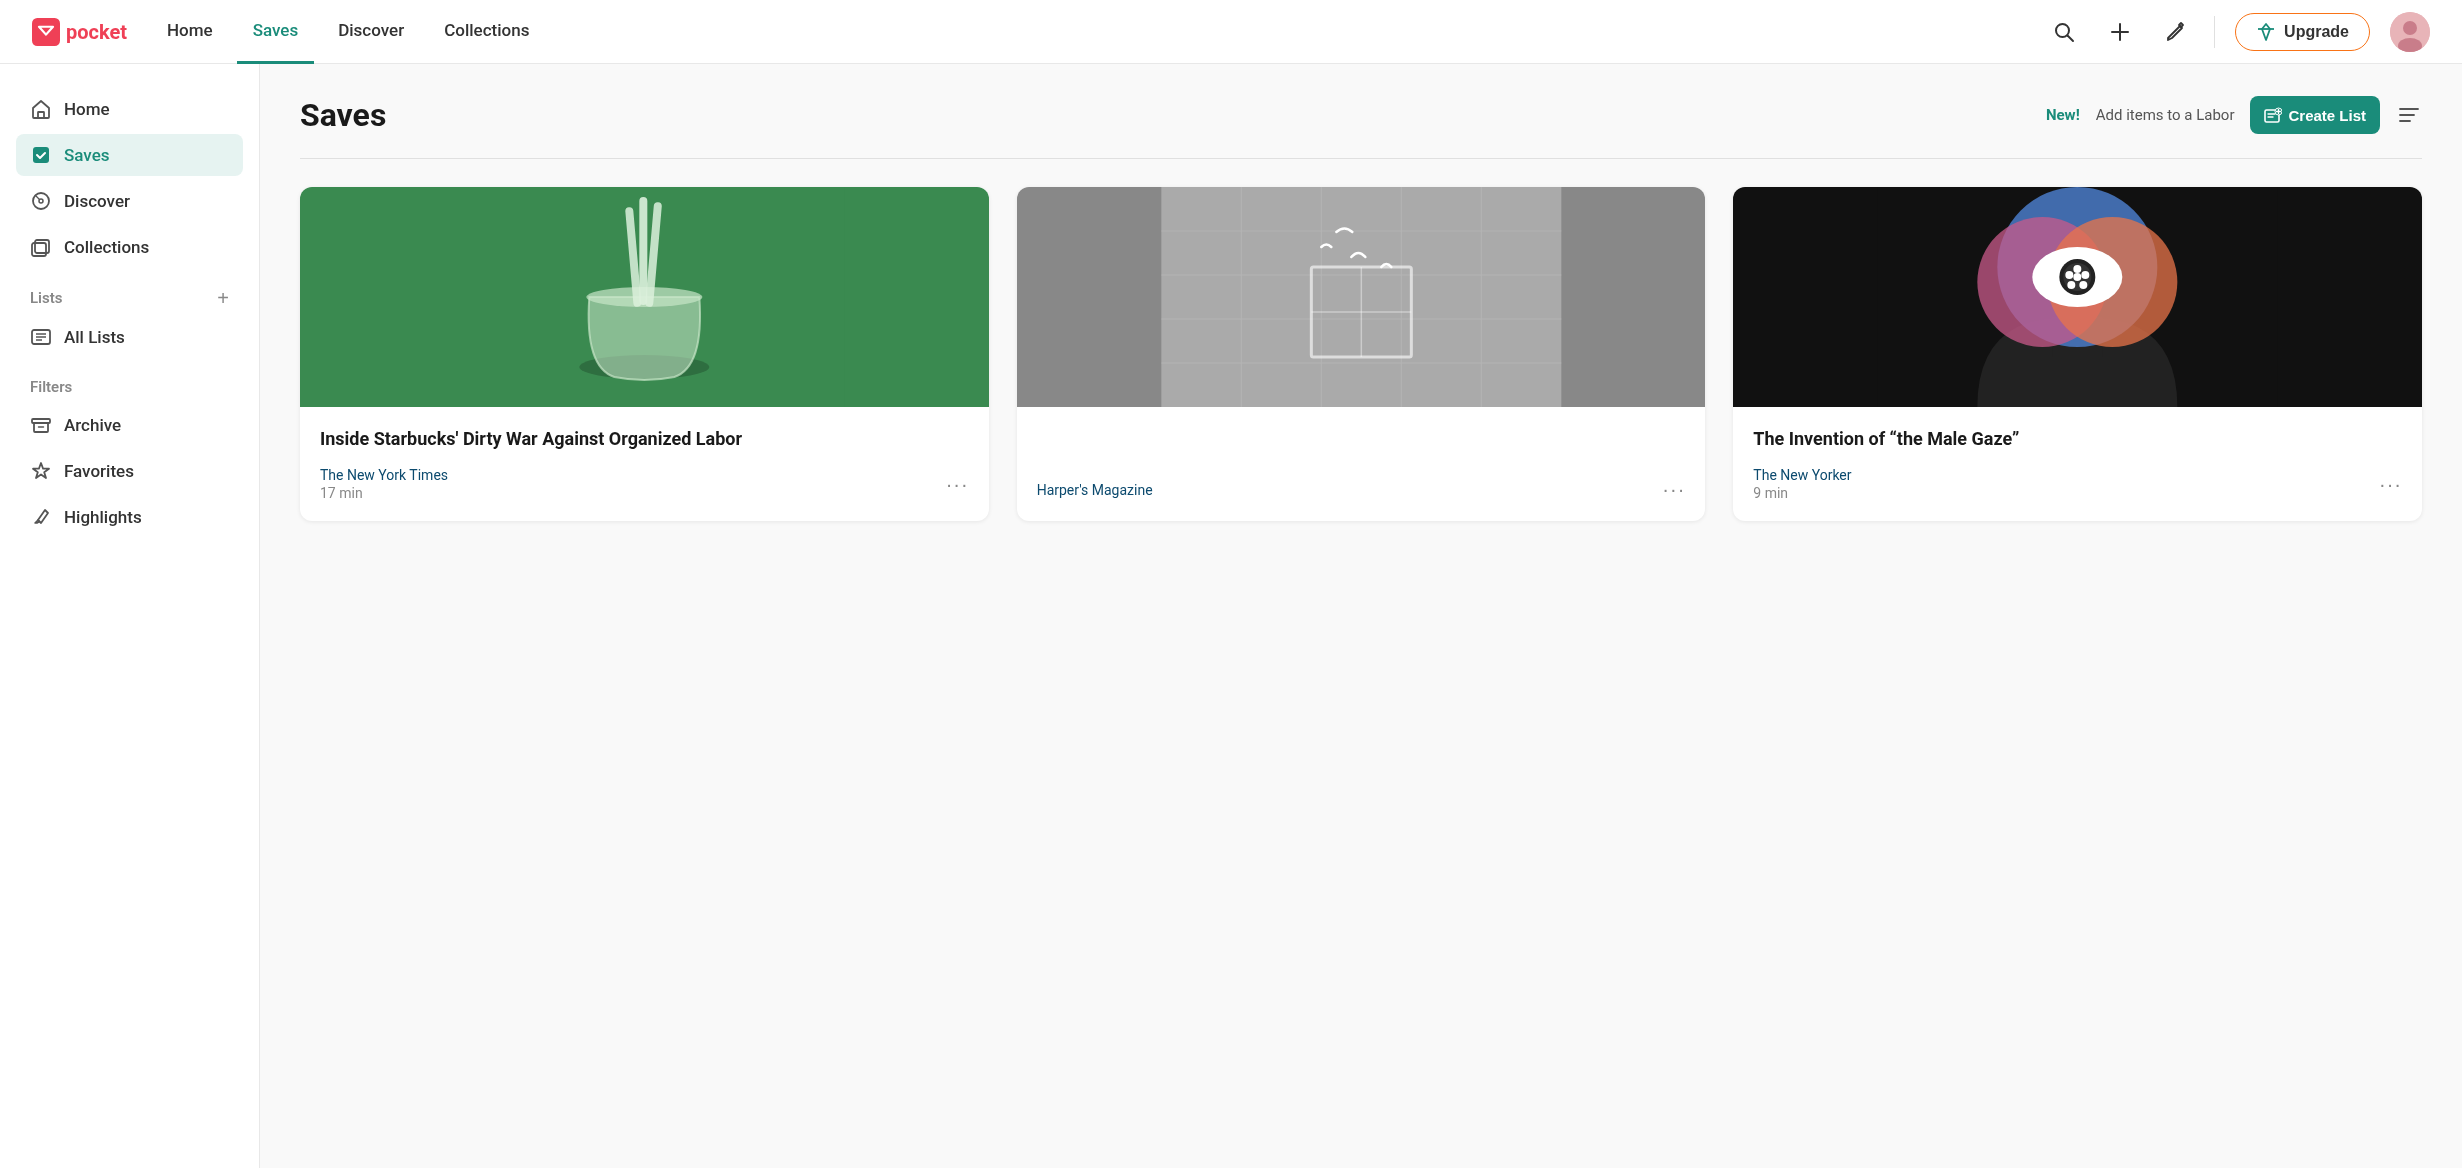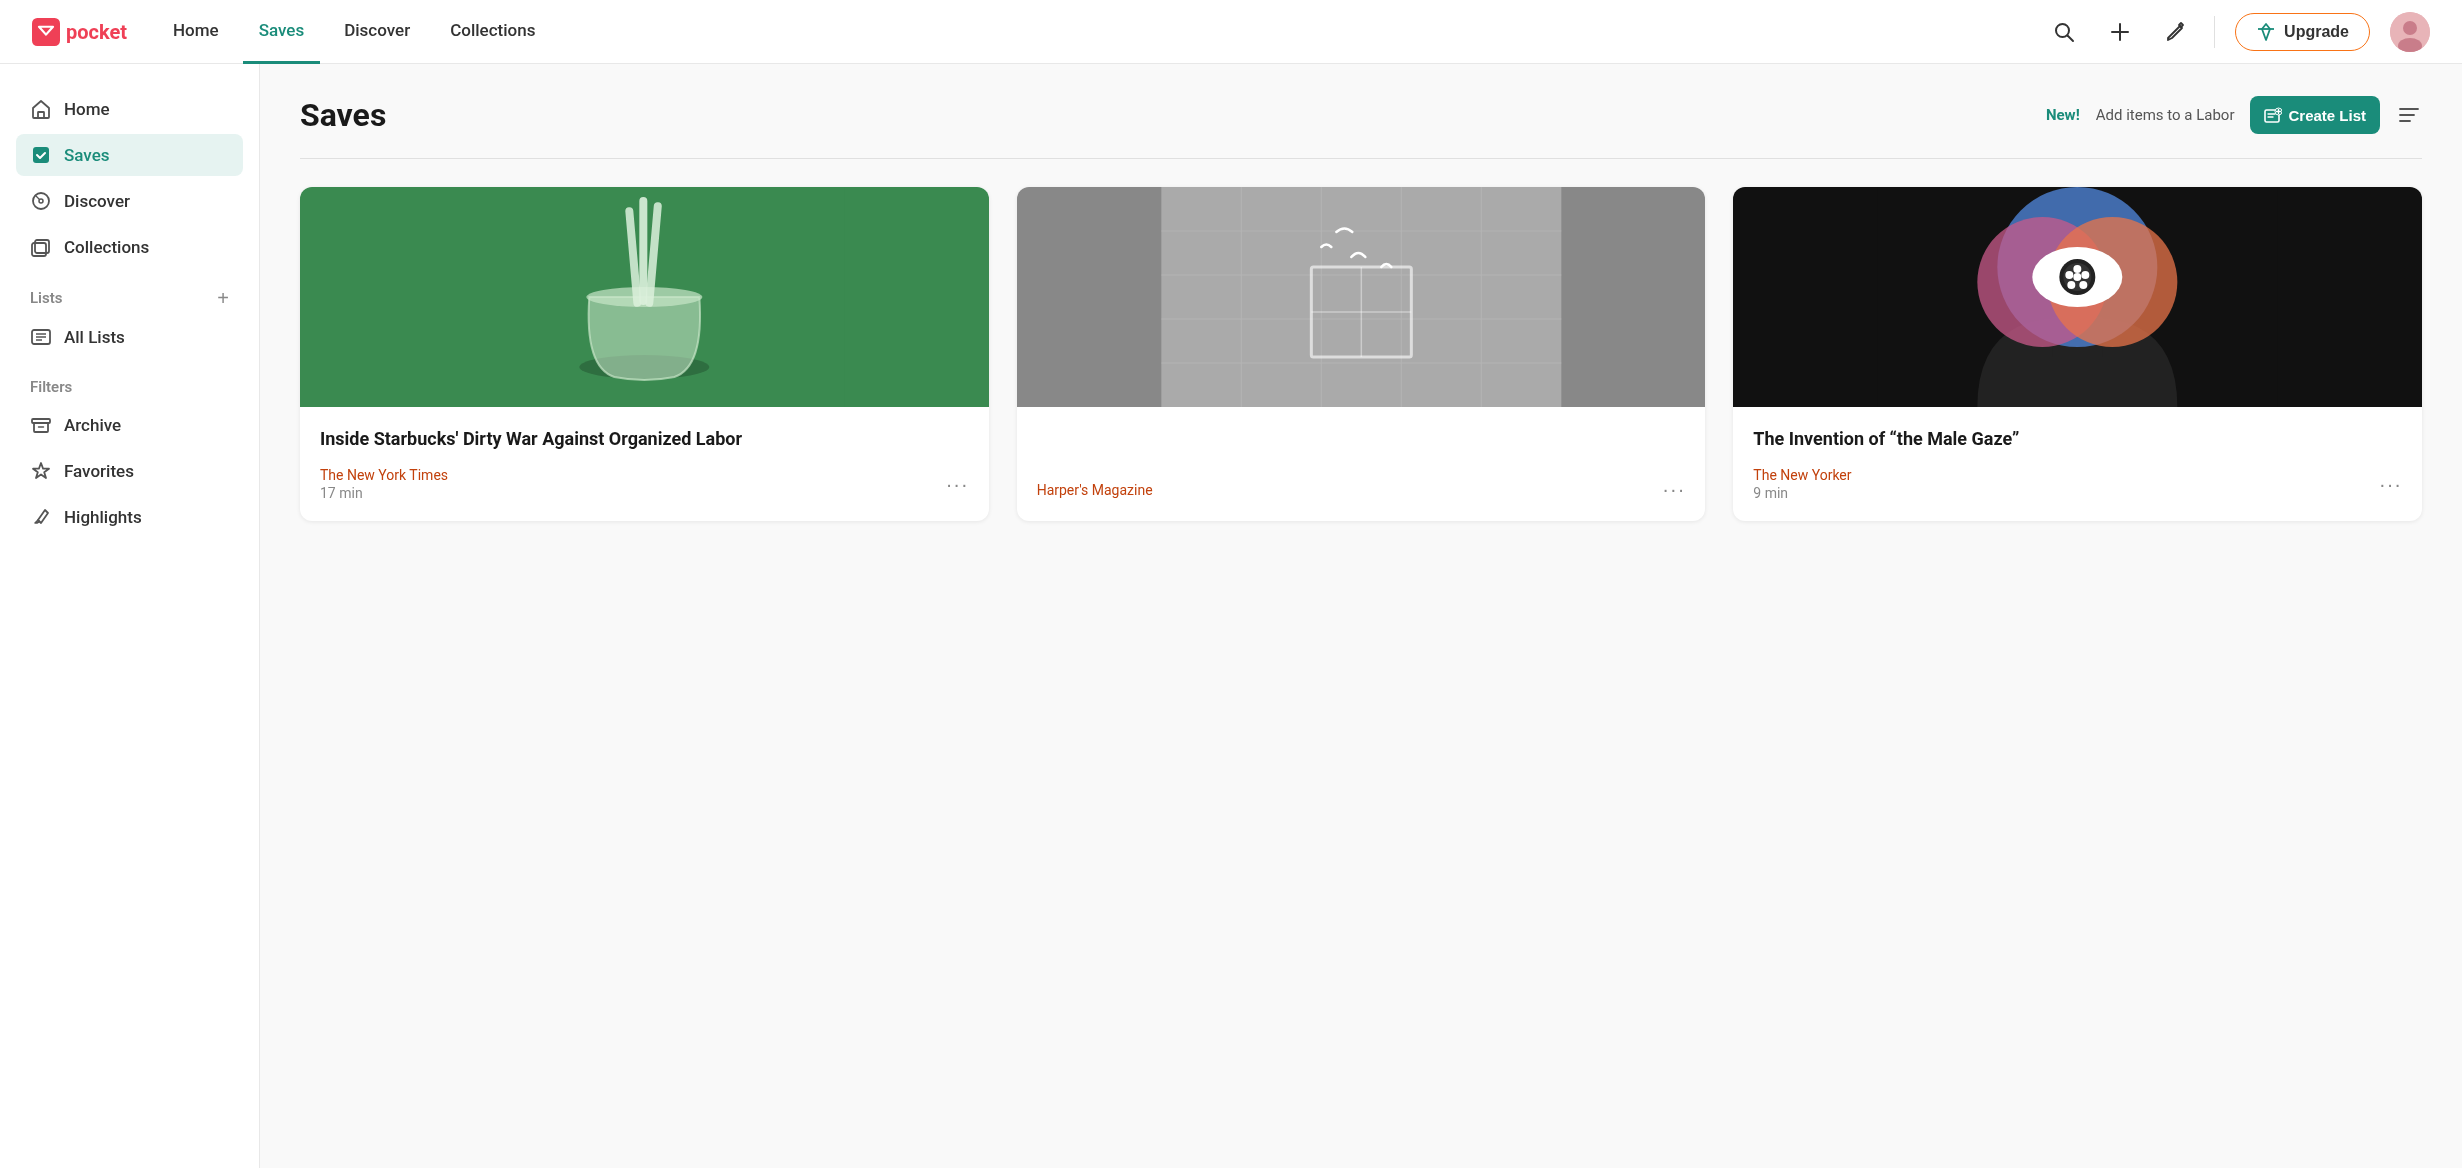--- a/index.html
+++ b/index.html
@@ -4,21 +4,21 @@
   <style>
     * { box-sizing: border-box; margin: 0; padding: 0; }
     body { font-family: -apple-system, BlinkMacSystemFont, 'Segoe UI', Roboto, sans-serif; background: #f9f9f9; color: #1a1a1a; }
 
     
     .topnav {
       display: flex; align-items: center; justify-content: space-between;
       background: #fff; border-bottom: 1px solid #e8e8e8;
       padding: 0 32px; height: 64px; position: sticky; top: 0; z-index: 100;
     }
-    .topnav-left { display: flex; align-items: center; gap: 30px; }
+    .topnav-left { display: flex; align-items: center; gap: 24px; }
     .logo { display: flex; align-items: center; gap: 6px; font-weight: 700; font-size: 20px; color: #ef4056; }
     .logo-icon { width: 28px; height: 28px; }
     .nav-links { display: flex; align-items: center; gap: 8px; }
     .nav-link {
       padding: 8px 16px; font-size: 17px; font-weight: 500; color: #333;
       text-decoration: none; border-bottom: 3px solid transparent;
       cursor: pointer; height: 64px; display: flex; align-items: center;
     }
     .nav-link.active { color: #1a8c7a; border-bottom: 3px solid #1a8c7a; }
     .topnav-right { display: flex; align-items: center; gap: 20px; }
@@ -68,21 +68,21 @@
     .cards-grid { display: grid; grid-template-columns: repeat(3, 1fr); gap: 28px; }
     .card {
       background: #fff; border-radius: 12px; overflow: hidden;
       box-shadow: 0 1px 4px rgba(0,0,0,0.08); display: flex; flex-direction: column;
     }
     .card-img-placeholder { width: 100%; height: 220px; display: flex; align-items: center; justify-content: center; }
     .card-body { padding: 20px; flex: 1; display: flex; flex-direction: column; justify-content: flex-end; }
     .card-title { font-size: 18px; font-weight: 700; color: #1a1a1a; line-height: 1.35; margin-bottom: 16px; }
     .card-footer { display: flex; align-items: center; justify-content: space-between; }
     .card-meta { display: flex; flex-direction: column; gap: 2px; }
-    .card-source { font-size: 14px; color: #c2410c; }
+    .card-source { font-size: 14px; color: #0c4a6e; }
     .card-time { font-size: 14px; color: #888; }
     .card-more-btn { background: none; border: none; cursor: pointer; color: #888; font-size: 20px; letter-spacing: 1px; }
   </style>
 </head>
 <body>
 
 <nav class="topnav">
   <div class="topnav-left">
 
     <div class="logo">

